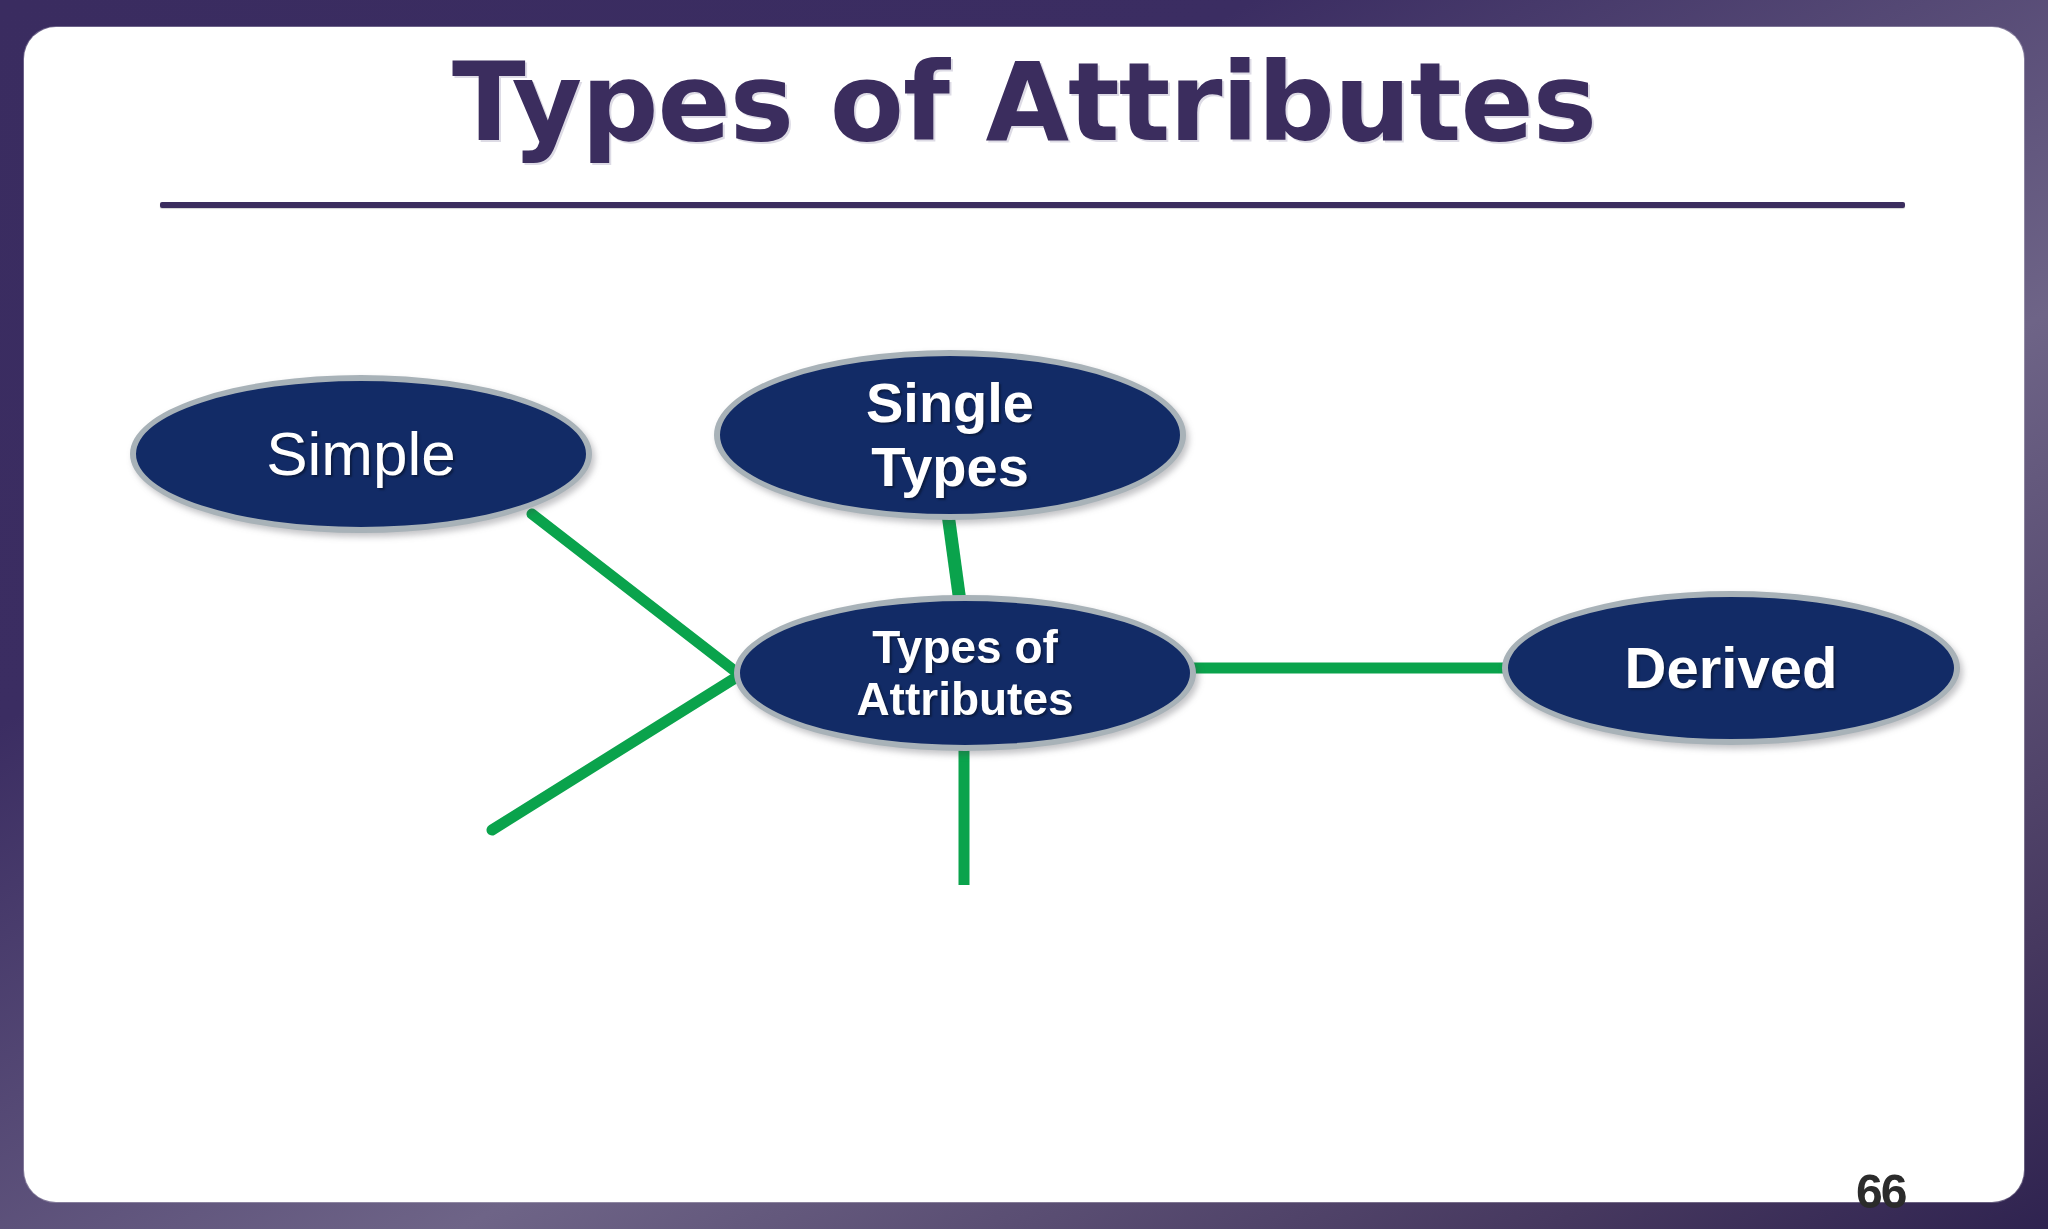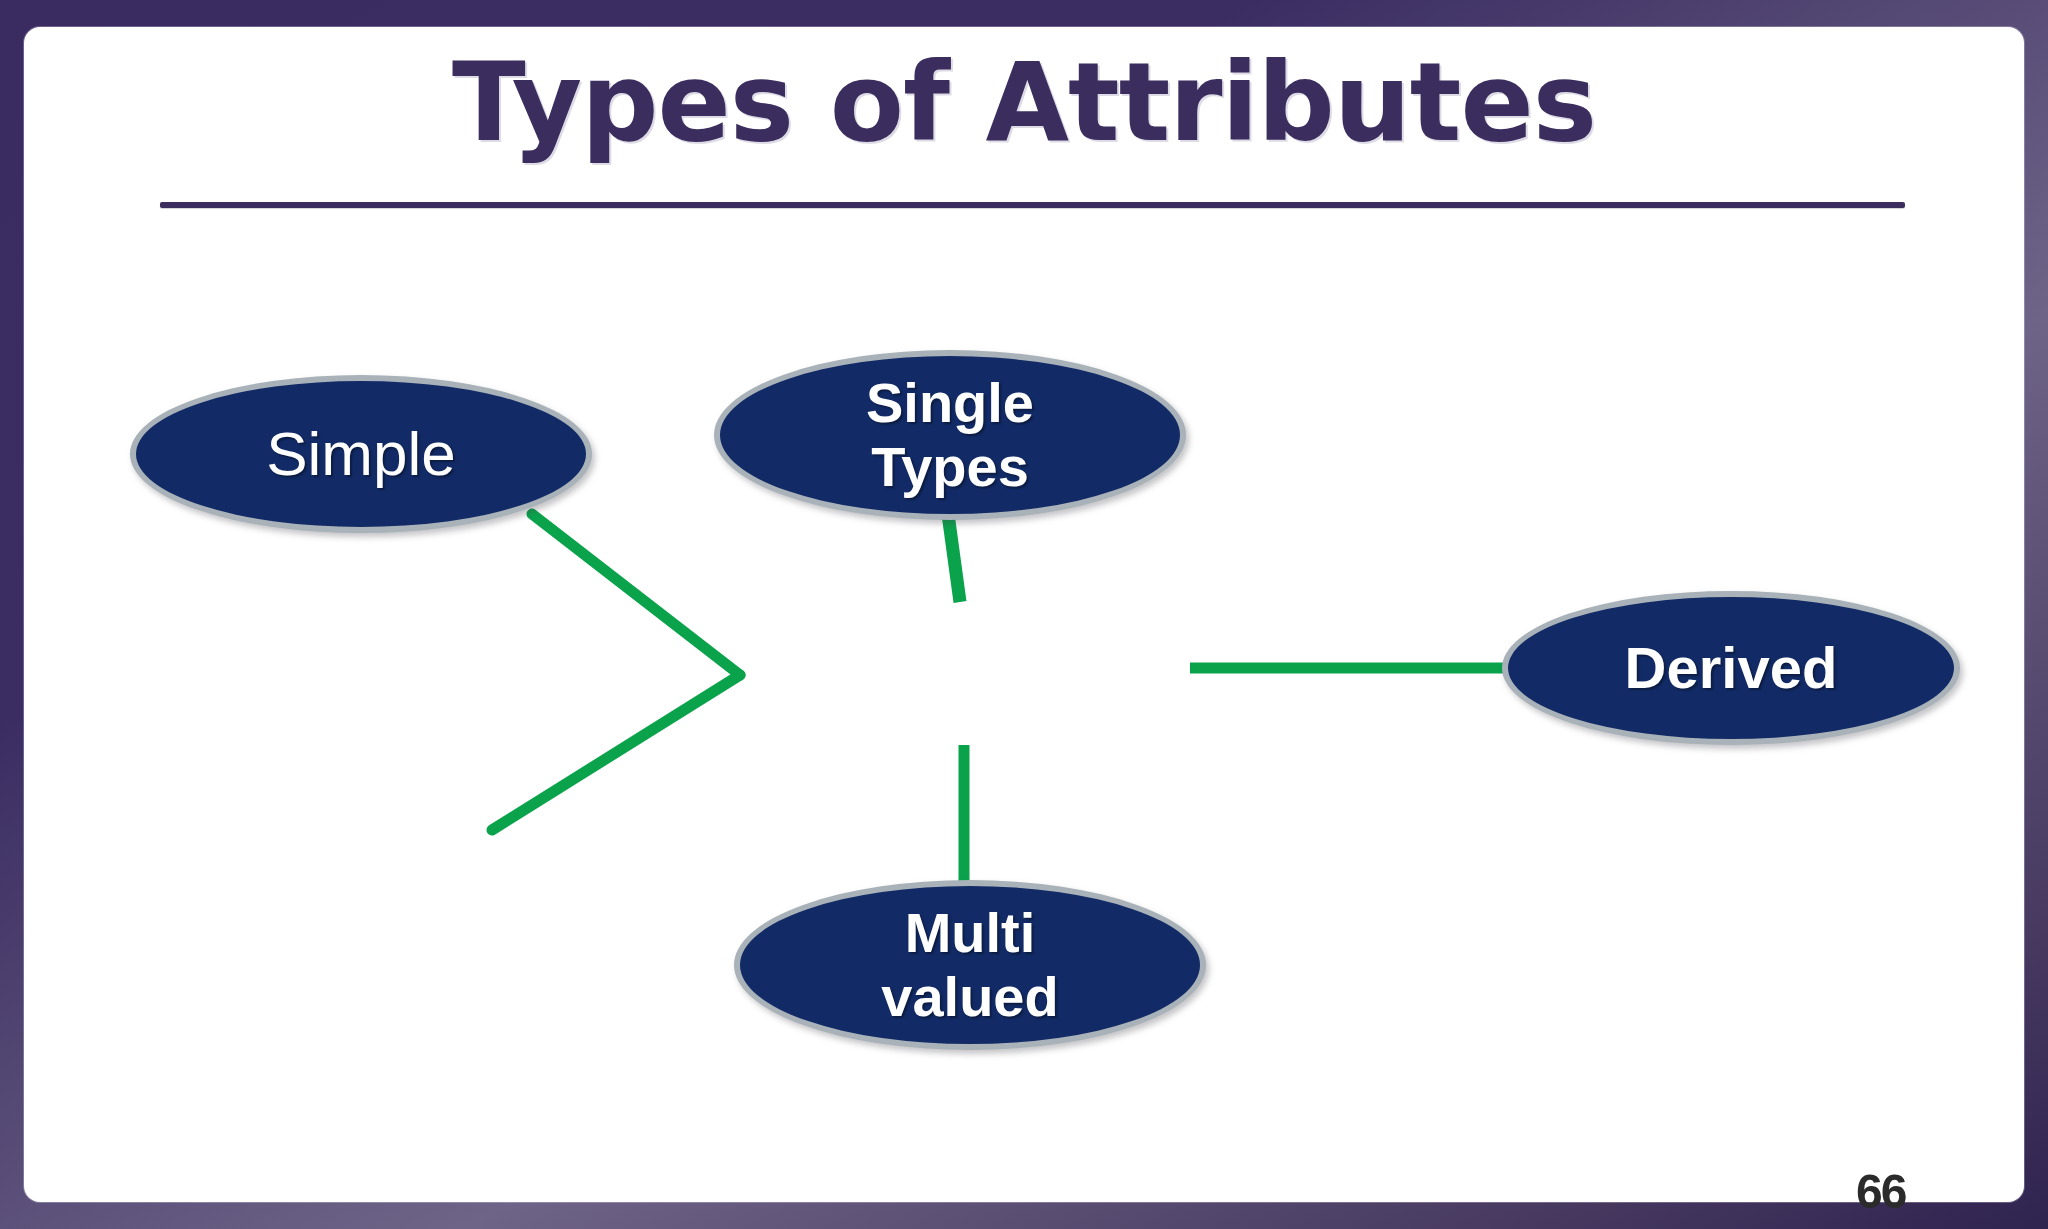--- a/index.html
+++ b/index.html
@@ -23,21 +23,21 @@
     background: linear-gradient(150deg, #3a2c60 0%, #3b2d62 30%, #6e6487 62%, #46385f 88%, #2f2350 100%);
     box-sizing: border-box;
   }
   #slide-canvas {
     position: absolute;
     left: 24px;
     top: 27px;
     width: 2000px;
     height: 1175px;
     background: #ffffff;
-    border-radius: 16px;
+    border-radius: 32px;
     box-shadow: 0 0 0 1px rgba(255,255,255,0.25);
     overflow: visible;
   }
 
   
   #title-block {
     position: absolute;
     left: 0;
     top: 16px;
     width: 2000px;
@@ -165,25 +165,25 @@
       <div class="node" id="node-simple">
         <span class="node-label">Simple</span>
       </div>
 
 
       <div class="node" id="node-single">
         <span class="node-label">Single
 Types</span>
       </div>
 
+      <div class="node" id="node-center">
+        <span class="node-label">Types of
+Attributes</span>
+      </div>
 
-      <div class="node" id="node-multi">
-        <span class="node-label">Multi
-valued</span>
-      </div>
 
       <div class="node" id="node-derived">
         <span class="node-label">Derived</span>
       </div>
 
     </div>
   </div>
 
   <div id="page-number">66</div>
 </div>

